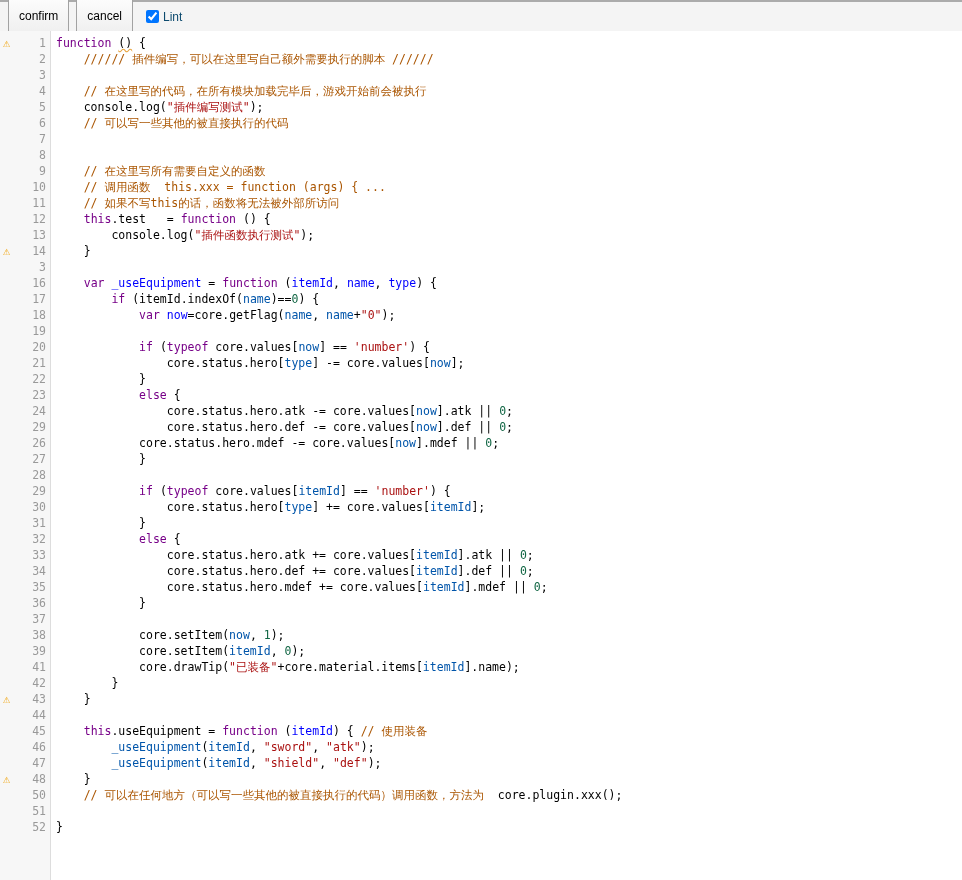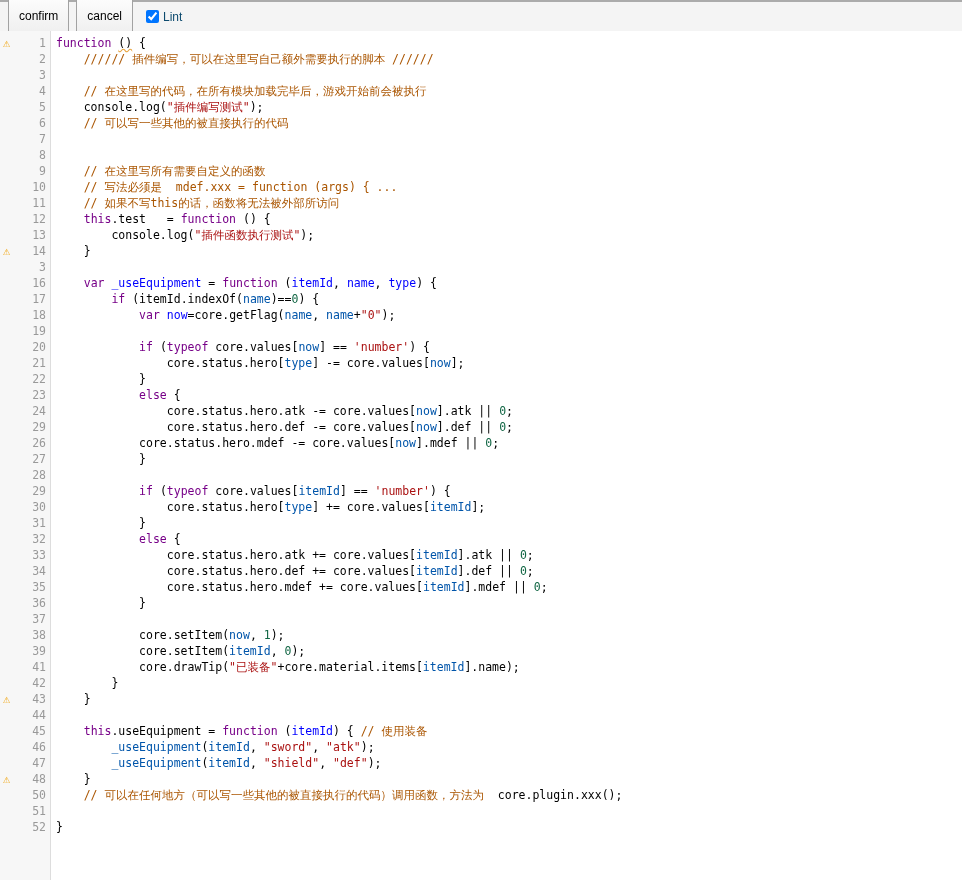--- a/index.html
+++ b/index.html
@@ -160,21 +160,21 @@
       <div class="line">
         <div class="gut">
           <span class="ln">9</span>
         </div>
         <div class="code"><span class="tok-cmt">    // 在这里写所有需要自定义的函数</span></div>
       </div>
       <div class="line">
         <div class="gut">
           <span class="ln">10</span>
         </div>
-        <div class="code"><span class="tok-cmt">    // 写法必须是  mdef.xxx = function (args) { ...</span></div>
+        <div class="code"><span class="tok-cmt">    // 调用函数  this.xxx = function (args) { ...</span></div>
       </div>
       <div class="line">
         <div class="gut">
           <span class="ln">11</span>
         </div>
         <div class="code"><span class="tok-cmt">    // 如果不写this的话，函数将无法被外部所访问</span></div>
       </div>
       <div class="line">
         <div class="gut">
           <span class="ln">12</span>

